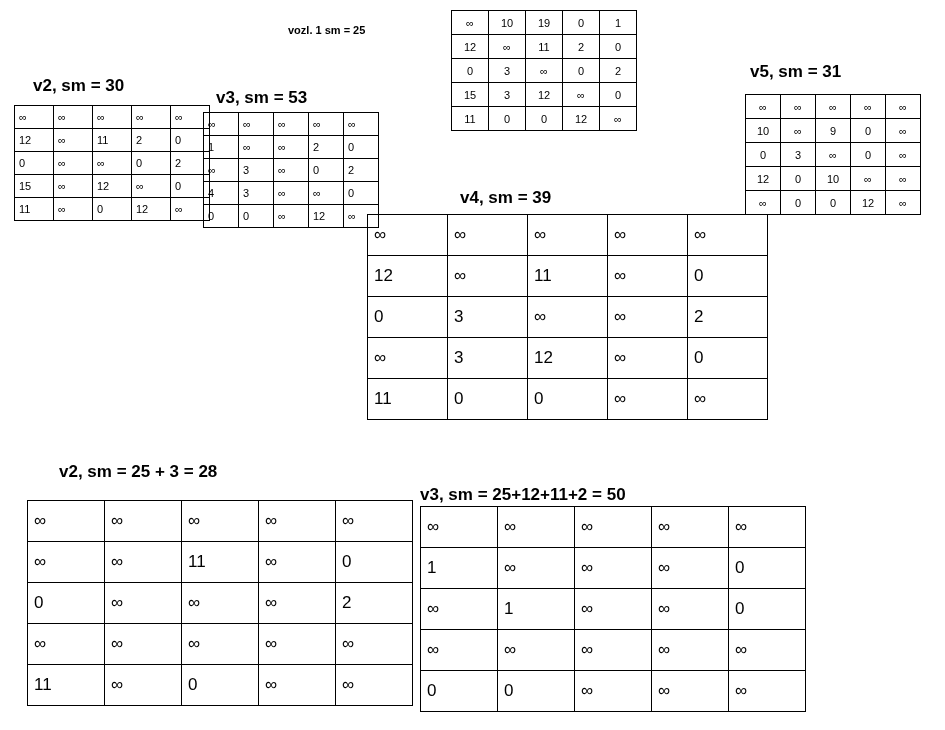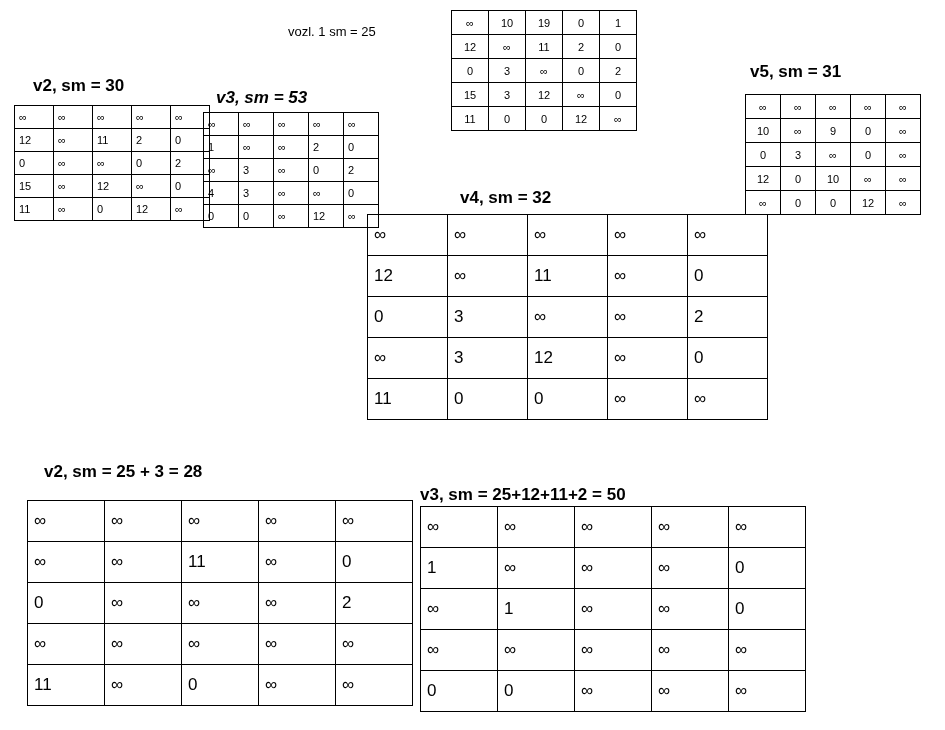--- a/index.html
+++ b/index.html
@@ -16,22 +16,22 @@
     overflow: hidden;
   }
   .abs { position: absolute; }
 
   .caption {
     font-size: 17px;
     font-weight: bold;
     white-space: nowrap;
   }
   .caption.small {
-    font-size: 13px;
-    font-weight: normal;
+    font-size: 11px;
+    font-weight: bold;
   }
 
   table.mx {
     border-collapse: collapse;
     table-layout: fixed;
   }
   table.mx td {
     border: 1px solid #000000;
     vertical-align: middle;
     font-family: "Liberation Sans", sans-serif;
@@ -156,21 +156,21 @@
   <tr>
     <td>11</td>
     <td>∞</td>
     <td>0</td>
     <td>12</td>
     <td>∞</td>
   </tr>
 </tbody>
   </table>
 
-<div class="abs caption" style="left:216px; top:88px;font-style:italic;">v3, sm = 53</div>
+<div class="abs caption" style="left:216px; top:88px;">v3, sm = 53</div>
 
 <table class="mx tiny" style="position:absolute; left:203px; top:112px;">
   <tbody>
       <tr>
     <td style="width:26px">∞</td>
     <td style="width:26px">∞</td>
     <td style="width:26px">∞</td>
     <td style="width:26px">∞</td>
     <td style="width:26px">∞</td>
   </tr>
@@ -240,21 +240,21 @@
   <tr>
     <td>∞</td>
     <td>0</td>
     <td>0</td>
     <td>12</td>
     <td>∞</td>
   </tr>
 </tbody>
   </table>
 
-<div class="abs caption" style="left:460px; top:188px;">v4, sm = 32</div>
+<div class="abs caption" style="left:460px; top:188px;">v4, sm = 39</div>
 
 <table class="mx big" style="position:absolute; left:367px; top:214px;">
   <tbody>
       <tr>
     <td>∞</td>
     <td>∞</td>
     <td>∞</td>
     <td>∞</td>
     <td>∞</td>
   </tr>
@@ -282,21 +282,21 @@
   <tr>
     <td>11</td>
     <td>0</td>
     <td>0</td>
     <td>∞</td>
     <td>∞</td>
   </tr>
 </tbody>
   </table>
 
-<div class="abs caption nowrap" style="left:44px; top:462px;">v2, sm = 25 + 3 = 28</div>
+<div class="abs caption nowrap" style="left:59px; top:462px;">v2, sm = 25 + 3 = 28</div>
 
 <table class="mx big w5" style="position:absolute; left:27px; top:500px;">
   <tbody>
       <tr>
     <td>∞</td>
     <td>∞</td>
     <td>∞</td>
     <td>∞</td>
     <td>∞</td>
   </tr>

